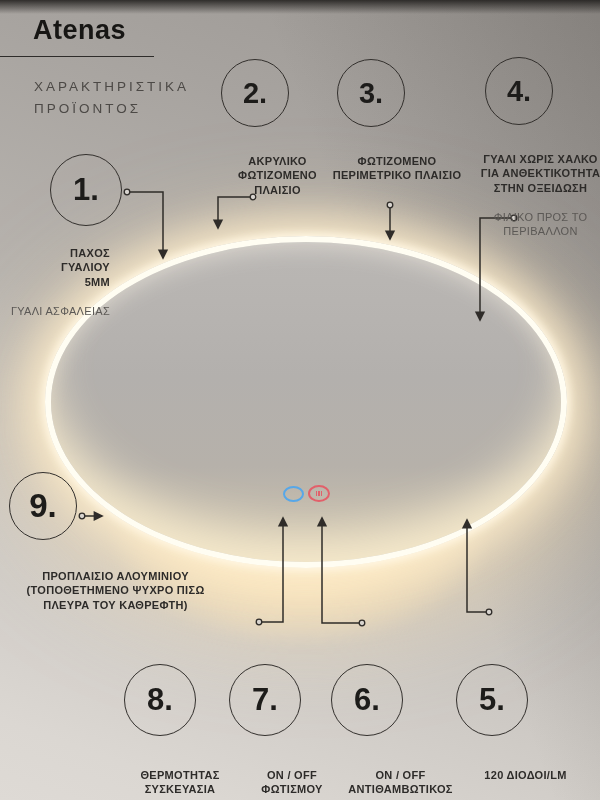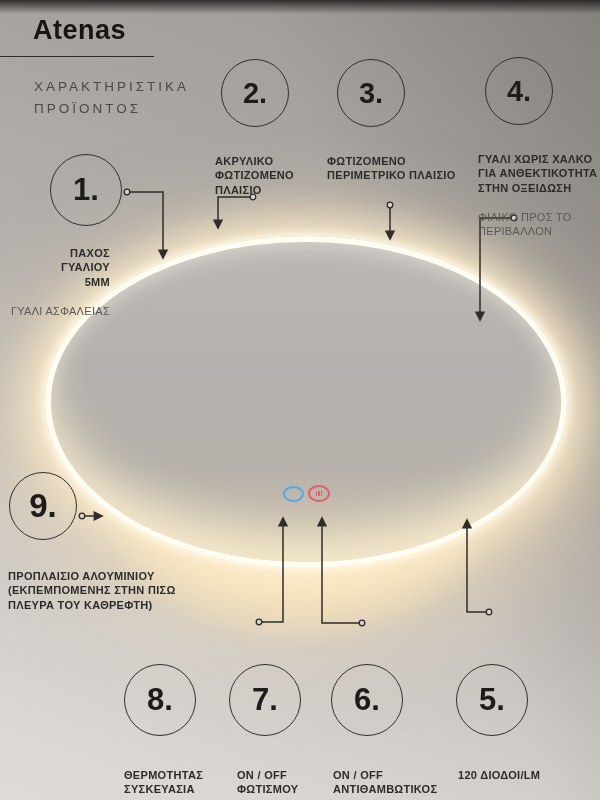--- a/index.html
+++ b/index.html
@@ -43,21 +43,21 @@
     font-weight:bold;color:#1d1c1a;background:transparent;
   }
   .c-sm{width:66px;height:66px;font-size:29px;}
   .c-lg{width:70px;height:70px;font-size:31px;}
   .c1{left:50px;top:154px;}  .c2{left:221px;top:59px;}
   .c3{left:337px;top:59px;}  .c4{left:485px;top:57px;}
   .c5{left:456px;top:664px;} .c6{left:331px;top:664px;}
   .c7{left:229px;top:664px;} .c8{left:124px;top:664px;}
   .c9{left:9px;top:472px;width:66px;height:66px;font-size:33px;}
   
-  .flabel{position:absolute;font-size:11px;line-height:14.5px;letter-spacing:.3px;white-space:pre-line;}
+  .flabel{position:absolute;font-size:11px;line-height:14.5px;letter-spacing:.3px;white-space:pre-line;text-align:center;}
   .flabel .t{font-weight:bold;color:#2d2b29;}
   .flabel .s{font-weight:normal;color:#5b5855;}
   .l1{left:-2px;top:231px;width:112px;text-align:right;}
   .l2{left:215px;top:139px;width:125px;}
   .l3{left:327px;top:139px;width:140px;}
   .l4{left:478px;top:137px;width:125px;}
   .l5{left:458px;top:753px;width:135px;}
   .l6{left:333px;top:753px;width:135px;}
   .l7{left:237px;top:753px;width:110px;}
   .l8{left:124px;top:753px;width:112px;}
@@ -157,17 +157,17 @@
 ΦΩΤΙΣΜΟΥ</div>
     
   </div>
   <div class="flabel l8">
     <div class="t">ΘΕΡΜΟΤΗΤΑΣ
 ΣΥΣΚΕΥΑΣΙΑ</div>
     
   </div>
   <div class="flabel l9">
     <div class="t">ΠΡΟΠΛΑΙΣΙΟ ΑΛΟΥΜΙΝΙΟΥ
-(ΕΚΠΕΜΠΟΜΕΝΗΣ ΣΤΗΝ ΠΙΣΩ
+(ΤΟΠΟΘΕΤΗΜΕΝΟ ΨΥΧΡΟ ΠΙΣΩ
 ΠΛΕΥΡΑ ΤΟΥ ΚΑΘΡΕΦΤΗ)</div>
   </div>
 
 </div>
 
 </body></html>

